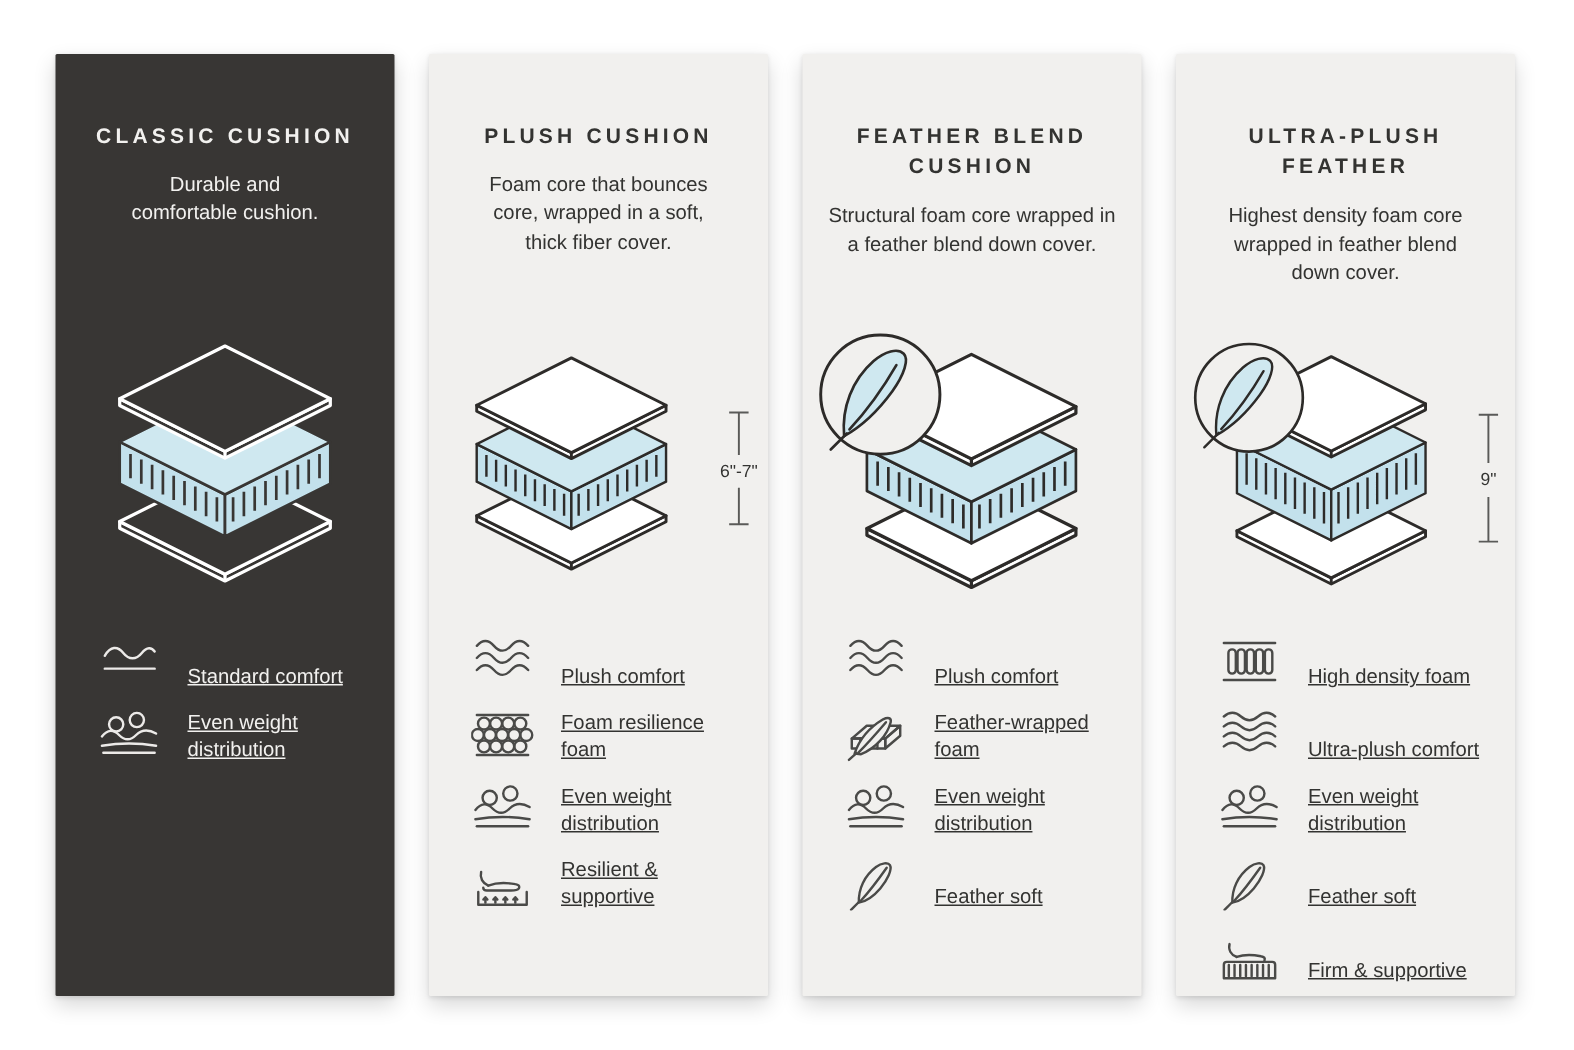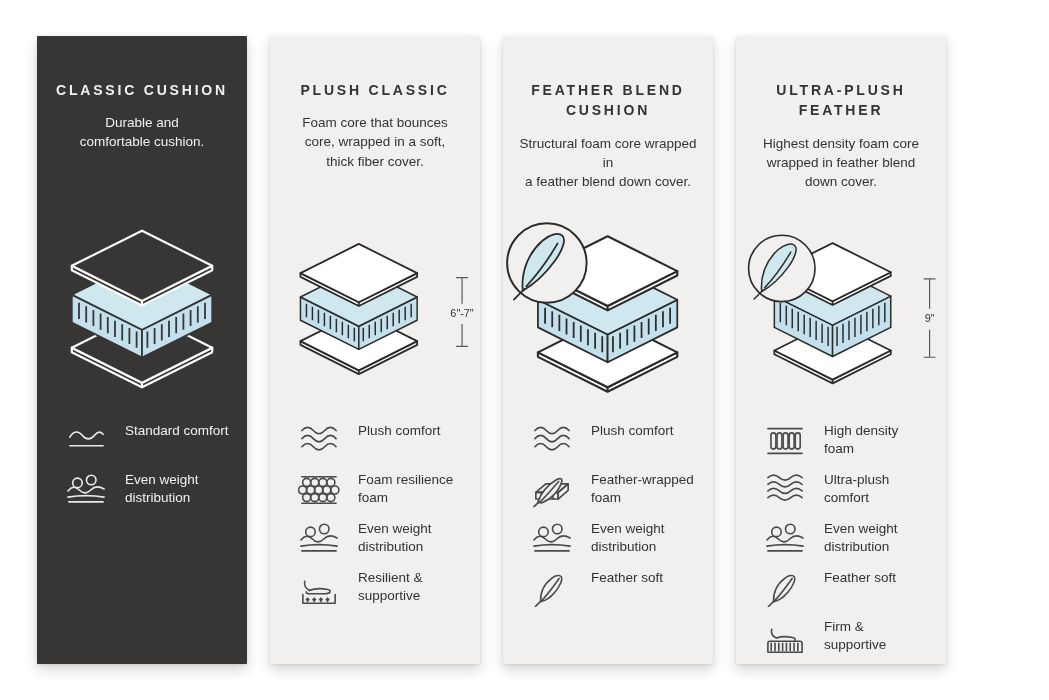--- a/index.html
+++ b/index.html
@@ -2,35 +2,35 @@
 <html><head>
 <meta charset="utf-8">
 <style>
   html,body{margin:0;padding:0;background:#ffffff;}
   body{width:1049px;height:700px;overflow:hidden;font-family:"Liberation Sans","DejaVu Sans",sans-serif;}
   .board{box-sizing:border-box;width:1049px;height:700px;padding:36px 39px 0 37px;display:flex;gap:23px;align-items:flex-start;}
   .col{
     --col-bg:#f1f0ee; --outline:#2d2b29; --plate-fill:#ffffff;
     --blue-top:#cfe8f0; --blue-side:#c3e1ec; --slab-stroke:#2d2b29;
     --text:#333331; --icon:#4a4a48;
-    width:210px;height:628px;box-sizing:border-box;flex:0 0 auto;
+    width:226px;height:628px;box-sizing:border-box;flex:0 0 auto;
     background:var(--col-bg);color:var(--text);
     box-shadow:0 6px 14px rgba(0,0,0,0.16),0 1px 3px rgba(0,0,0,0.10);
     border-radius:1px;overflow:hidden;
   }
   .col.dark{
     --col-bg:#383634; --outline:#ffffff; --plate-fill:#383634;
     --slab-stroke:#383634; --text:#f2f1ef; --icon:#eceae8;
   }
   .col-header{box-sizing:border-box;padding:44px 16px 0 16px;height:168px;text-align:center;}
   .col-title{font-size:14px;font-weight:700;letter-spacing:2.8px;line-height:1.45;white-space:pre-line;margin:0;}
   .col-desc{font-size:13.5px;line-height:1.42;white-space:pre-line;margin-top:13px;}
   .illustration{height:210px;display:flex;align-items:center;justify-content:center;}
   .features{padding:8px 18px 0 26px;}
-  .feature-row{display:flex;align-items:flex-start;gap:16px;margin-bottom:11px;min-height:34px;}
+  .feature-row{display:flex;align-items:flex-end;gap:16px;margin-bottom:11px;min-height:34px;text-decoration:underline;}
   .f-icon{flex:0 0 46px;display:flex;align-items:center;justify-content:center;color:var(--icon);}
   .f-icon svg{width:44px;height:38px;overflow:visible;}
   .f-label{font-size:13.5px;line-height:1.32;white-space:pre-line;}
   
   .plate-face{fill:var(--plate-fill);stroke:var(--outline);stroke-width:2.4;stroke-linejoin:round;}
   .plate-edge{fill:none;stroke:var(--outline);stroke-width:2.4;stroke-linejoin:round;}
   .slab-top{fill:var(--blue-top);stroke:var(--slab-stroke);stroke-width:2;stroke-linejoin:round;}
   .slab-side{fill:var(--blue-side);stroke:var(--slab-stroke);stroke-width:2;stroke-linejoin:round;}
   .hatch{fill:none;stroke:var(--slab-stroke);stroke-width:2;}
   .badge-circle{fill:var(--col-bg);stroke:var(--outline);stroke-width:2.2;}
@@ -196,21 +196,21 @@
             </svg>
           </span>
         <span class="f-label">Even weight
 distribution</span>
       </div>
     </div>
   </section>
 
   <section class="col">
     <div class="col-header">
-      <h2 class="col-title">PLUSH CLASSIC</h2>
+      <h2 class="col-title">PLUSH CUSHION</h2>
       <div class="col-desc">Foam core that bounces
 core, wrapped in a soft,
 thick fiber cover.</div>
     </div>
     <div class="illustration">
       <svg viewBox="0 0 262 182" width="236" height="164" style="margin-left:14px">
         <use href="#cushion-thin" width="200" height="182"></use>
         <g>
           <path class="measure-line" d="M230 49 H246 M238 49 V84 M238 111 V141 M230 141 H246"></path>
           <text class="measure-text" x="238" y="102">6"-7"</text>

